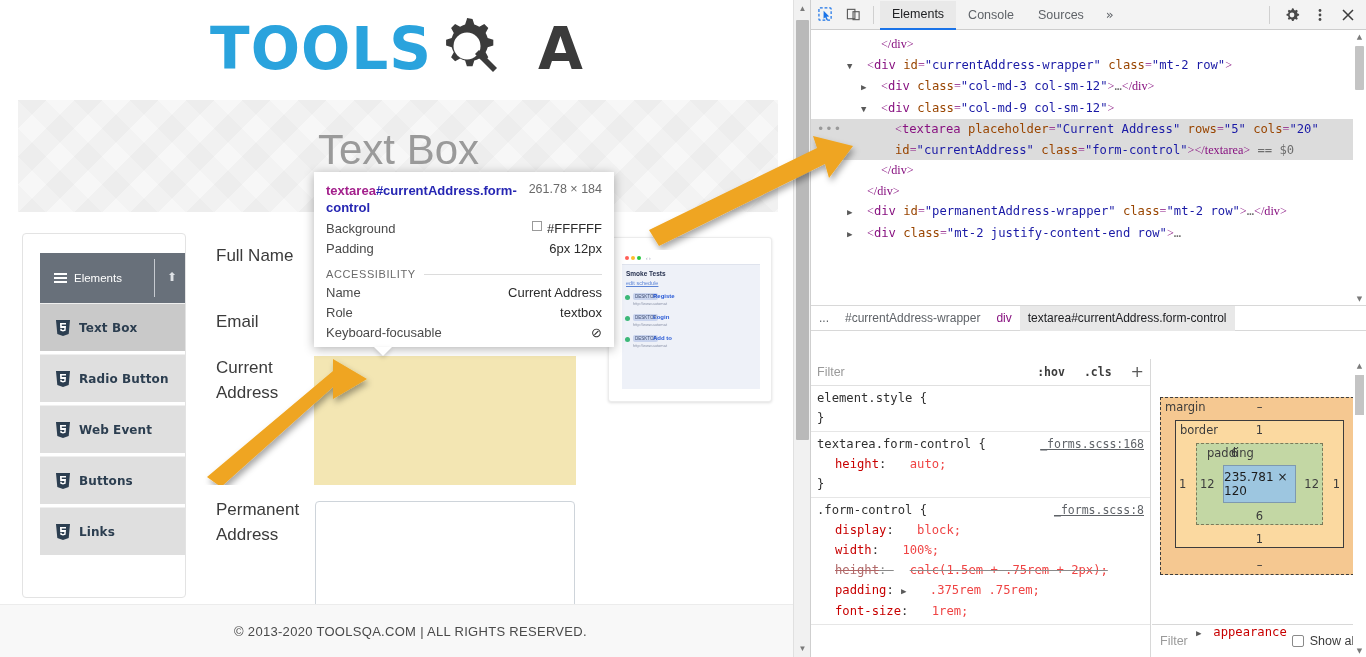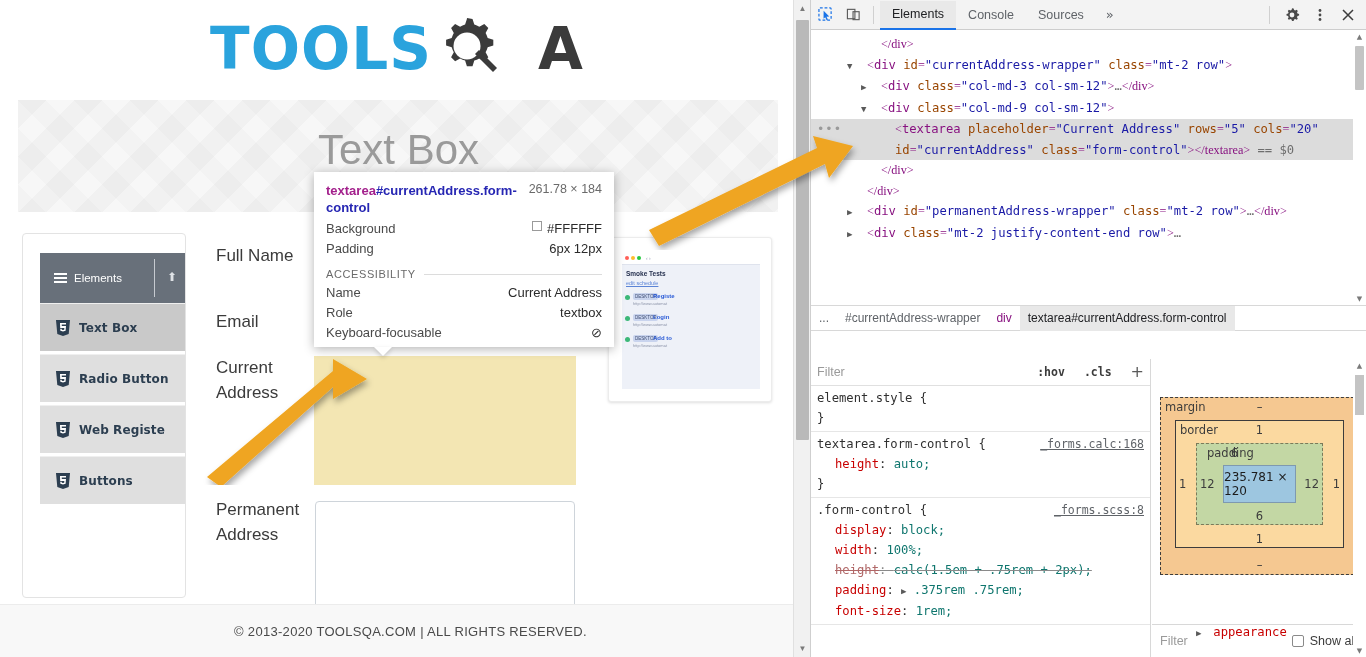--- a/index.html
+++ b/index.html
@@ -225,21 +225,21 @@
   #st-filter .fbox { margin-left: 6px; font-size: 12.5px; color: #9a9a9a; font-family:"Liberation Sans",sans-serif; }
   #st-filter .rgt { position: absolute; right: 6px; display: flex; align-items: center; gap: 19px; }
   #st-filter .rgt .mono { font-family: "DejaVu Sans Mono", monospace; font-size: 11.5px; color: #3c3c3c; font-weight: 700;}
   #st-filter .rgt .plus { font-size: 16px; color: #5a5a5a; line-height: 1; }
   .rule {
     border-bottom: 1px solid #e6e6e6; padding: 2px 6px 3px 6px; position: relative;
     font-family: "DejaVu Sans Mono", monospace; font-size: 12.2px; line-height: 20px; color: #303030;
   }
   .rule .src { position: absolute; right: 6px; top: 2px; color: #5f6368; text-decoration: underline; font-size: 11.5px; }
   .prop { color: #c80000; margin-top: 14px; }
-  .val  { color: #0f766e; }
+  .val  { color: #ef4444; margin-left: 16px; }
   .struck { text-decoration: line-through; color: #8a8a8a; }
   .struck .prop { color: #b06767; text-decoration: line-through; }
   .ind { padding-left: 18px; }
   .exp { color: #5a5a5a; font-size: 9px; }
   #st-scroll { position: absolute; right: 0; top: 359px; width: 13px; height: 298px; }
   #st-scroll .ar { height: 13px; display:flex; align-items:center; justify-content:center; color:#7a7a7a; font-size:7px;}
   #st-scroll .th { position: absolute; left: 2px; top: 15px; width: 9px; height: 22px; background: #c4c4c4; }
 
   
   #dt-box {
@@ -369,30 +369,39 @@
             </span>
             <span class="lbl">Radio Button</span>
           </div>
           <div class="side-item">
             <span class="h5">
               <svg width="14" height="16" viewBox="0 0 14 16">
                 <path fill="#2c3e50" d="M0 0h14l-1.3 14L7 16 1.3 14z"></path>
                 <path fill="#ffffff" d="M4 3h6v1.6H5.7l.1 1.5H10l-.4 4.6L7 11.5 4.4 10.7l-.2-2h1.5l.1 1 1.2.4 1.2-.4.15-1.6H4.2z"></path>
               </svg>
             </span>
-            <span class="lbl">Web Registe</span>
+            <span class="lbl">Web Event</span>
           </div>
           <div class="side-item">
             <span class="h5">
               <svg width="14" height="16" viewBox="0 0 14 16">
                 <path fill="#2c3e50" d="M0 0h14l-1.3 14L7 16 1.3 14z"></path>
                 <path fill="#ffffff" d="M4 3h6v1.6H5.7l.1 1.5H10l-.4 4.6L7 11.5 4.4 10.7l-.2-2h1.5l.1 1 1.2.4 1.2-.4.15-1.6H4.2z"></path>
               </svg>
             </span>
             <span class="lbl">Buttons</span>
+          </div>
+          <div class="side-item">
+            <span class="h5">
+              <svg width="14" height="16" viewBox="0 0 14 16">
+                <path fill="#2c3e50" d="M0 0h14l-1.3 14L7 16 1.3 14z"></path>
+                <path fill="#ffffff" d="M4 3h6v1.6H5.7l.1 1.5H10l-.4 4.6L7 11.5 4.4 10.7l-.2-2h1.5l.1 1 1.2.4 1.2-.4.15-1.6H4.2z"></path>
+              </svg>
+            </span>
+            <span class="lbl">Links</span>
           </div>
         </div>
   </div>
 
   <div class="f-label" id="lbl-fullname">Full Name</div>
   <div class="f-label" id="lbl-email">Email</div>
   <div class="f-label" id="lbl-curaddr">Current Address</div>
   <div class="f-label" id="lbl-permaddr">Permanent Address</div>
 
   <div id="curaddr-highlight">
@@ -594,21 +603,21 @@
     <div id="st-filter">
       <span class="fbox">Filter</span>
       <span class="rgt">
         <span class="mono">:hov</span>
         <span class="mono">.cls</span>
         <span class="plus">+</span>
       </span>
     </div>
     <div id="st-rules">
           <div class="rule"><span>element.style {</span><div>}</div></div>
-          <div class="rule"><span>textarea.form-control {</span><span class="src">_forms.calc:168</span><div class="ind"><span class="prop">height</span><span>: </span><span class="val">auto;</span></div><div>}</div></div>
+          <div class="rule"><span>textarea.form-control {</span><span class="src">_forms.scss:168</span><div class="ind"><span class="prop">height</span><span>: </span><span class="val">auto;</span></div><div>}</div></div>
           <div class="rule"><span>.form-control {</span><span class="src">_forms.scss:8</span><div class="ind"><span class="prop">display</span><span>: </span><span class="val">block;</span></div><div class="ind"><span class="prop">width</span><span>: </span><span class="val">100%;</span></div><div class="ind struck"><span class="prop">height</span><span>: </span><span class="val">calc(1.5em + .75rem + 2px);</span></div><div class="ind"><span class="prop">padding</span><span>: </span><span class="exp">▶</span> <span class="val">.375rem .75rem;</span></div><div class="ind"><span class="prop">font-size</span><span>: </span><span class="val">1rem;</span></div></div>
         </div>
   </div>
   <div id="st-scroll">
     <div class="ar">▲</div>
     <div class="th"></div>
   </div>
 
   <div id="dt-box">
     <div id="boxmodel">

